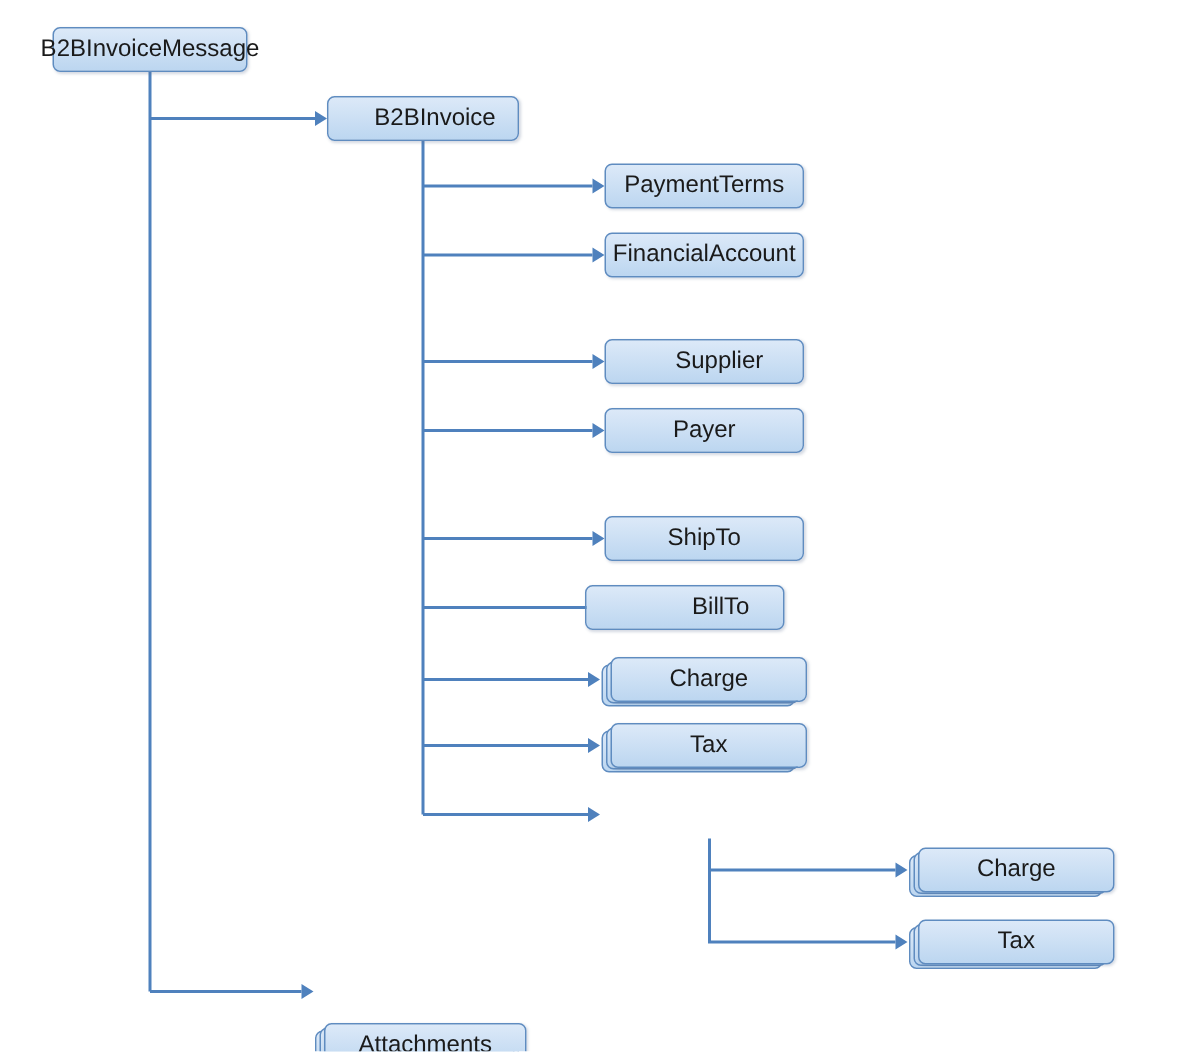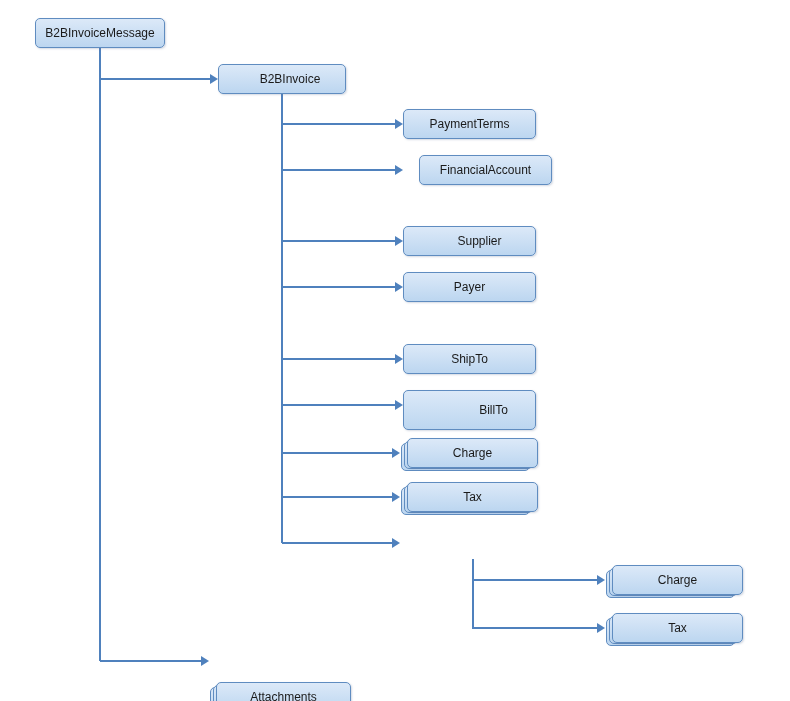--- a/index.html
+++ b/index.html
@@ -13,21 +13,21 @@
   .canvas{
     position:relative;
     width:790px;height:701px;
     background:#ffffff;
     overflow:hidden;
     z-index:0;
   }
   .node{
     position:absolute;
     display:flex;align-items:center;justify-content:center;
-    font-size:12px;color:#1a1a1a;
+    font-size:16px;color:#1a1a1a;
     border:1px solid var(--box-border);
     border-radius:5px;
     background:linear-gradient(180deg,var(--box-fill-top),var(--box-fill-bottom));
     box-shadow:1px 1px 2px rgba(100,120,150,.28);
     box-sizing:border-box;
     white-space:nowrap;
   }
   .node.multi::before,
   .node.multi::after{
     content:"";
@@ -92,37 +92,37 @@
   </div>
 
   <div class="node" style="left:218px;top:64px;width:128px;height:30px;padding-left:16px;">
     <span class="node-label">B2BInvoice</span>
   </div>
 
   <div class="node" style="left:403px;top:109px;width:133px;height:30px;">
     <span class="node-label">PaymentTerms</span>
   </div>
 
-  <div class="node" style="left:403px;top:155px;width:133px;height:30px;margin-left:16px;">
+  <div class="node" style="left:403px;top:155px;width:133px;height:30px;">
     <span class="node-label">FinancialAccount</span>
   </div>
 
   <div class="node" style="left:403px;top:226px;width:133px;height:30px;padding-left:20px;">
     <span class="node-label">Supplier</span>
   </div>
 
   <div class="node" style="left:403px;top:272px;width:133px;height:30px;text-align:center;">
     <span class="node-label">Payer</span>
   </div>
 
   <div class="node" style="left:403px;top:344px;width:133px;height:30px;">
     <span class="node-label">ShipTo</span>
   </div>
 
-  <div class="node" style="left:403px;top:390px;width:133px;height:40px;padding-left:48px;">
+  <div class="node" style="left:390px;top:390px;width:133px;height:30px;padding-left:48px;">
     <span class="node-label">BillTo</span>
   </div>
 
   <div class="node multi" style="left:407px;top:438px;width:131px;height:30px;">
     <span class="node-label">Charge</span>
   </div>
 
   <div class="node multi" style="left:407px;top:482px;width:131px;height:30px;">
     <span class="node-label">Tax</span>
   </div>

